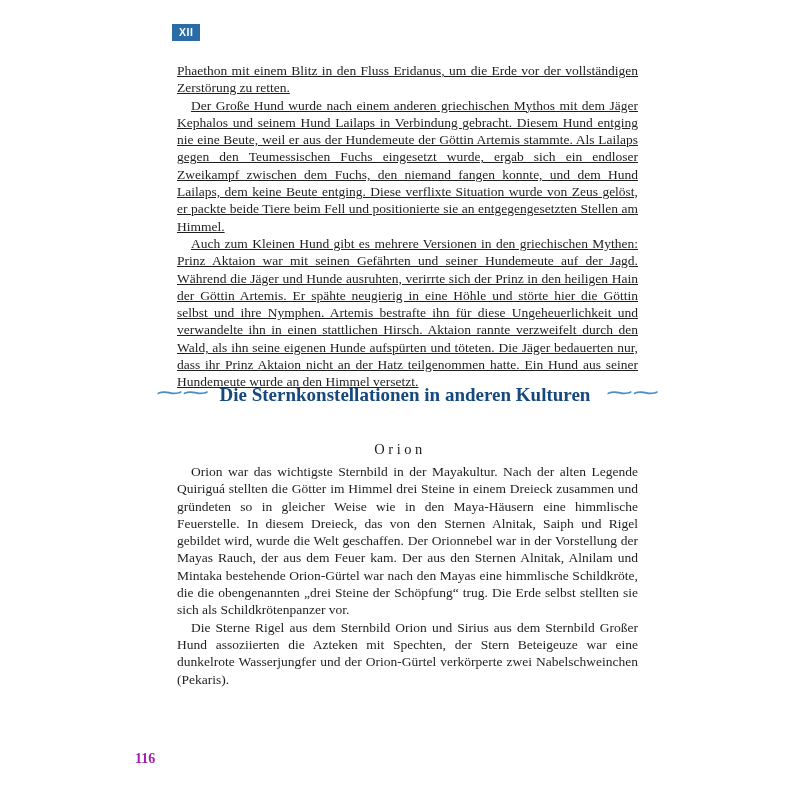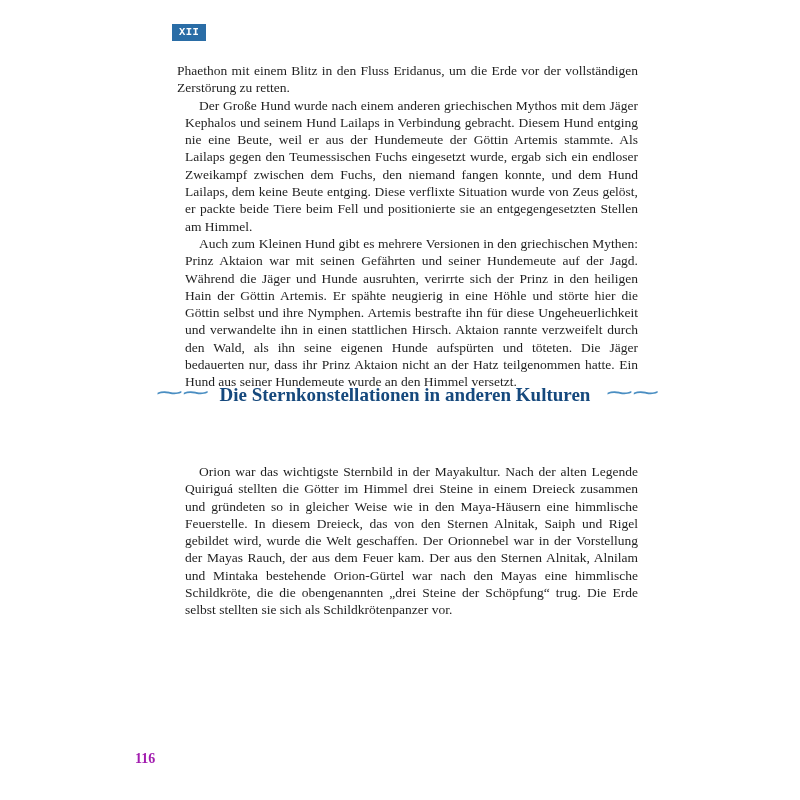--- a/index.html
+++ b/index.html
@@ -19,21 +19,21 @@
     font-family:"Liberation Serif", serif;
     color:var(--ink);
   }
   .running-head{
     position:absolute;
     left:172px;
     top:24px;
     display:flex;
     align-items:center;
     gap:9px;
-    font-family:Liberation Mono, monospace;
+    font-family:Liberation Sans, sans-serif;
   }
   .chapter-badge{
     background:var(--accent);
     color:#ffffff;
     font-size:10.5px;
     font-weight:bold;
     line-height:1;
     padding:3px 7px 3px 7px;
     letter-spacing:0.5px;
   }
@@ -41,30 +41,30 @@
     color:var(--accent);
     font-size:11px;
     font-weight:bold;
     letter-spacing:0.4px;
   }
   .text-block{
     position:absolute;
     left:177px;
     width:461px;
   }
-  .text-block-top{ top:62px; }
+  .text-block-top{ top:62px;text-decoration:underline; }
   .text-block-orion{ top:463px; }
   .para{
     font-size:13.5px;
     line-height:17.3px;
     text-align:justify;
     hyphens:auto;
     -webkit-hyphens:auto;
   }
-  .para.indent{ text-indent:14px;margin-left:8px; }
+  .para.indent{ text-indent:14px; }
   .section-heading{
     position:absolute;
     top:382px;
     left:0;
     width:800px;
     text-align:center;
     color:var(--navy);
     font-size:19px;
     font-weight:bold;
     white-space:nowrap;
@@ -111,20 +111,22 @@
   <div class="text-block text-block-top">
       <p class="para">Phaethon mit einem Blitz in den Fluss Eridanus, um die Erde vor der vollständigen Zerstörung zu retten.</p>
       <p class="para indent">Der Große Hund wurde nach einem anderen griechischen Mythos mit dem Jäger Kephalos und seinem Hund Lailaps in Verbindung gebracht. Diesem Hund entging nie eine Beute, weil er aus der Hundemeute der Göttin Artemis stammte. Als Lailaps gegen den Teumessischen Fuchs eingesetzt wurde, ergab sich ein endloser Zweikampf zwischen dem Fuchs, den niemand fangen konnte, und dem Hund Lailaps, dem keine Beute entging. Diese verflixte Situation wurde von Zeus gelöst, er packte beide Tiere beim Fell und positionierte sie an entgegengesetzten Stellen am Himmel.</p>
       <p class="para indent">Auch zum Kleinen Hund gibt es mehrere Versionen in den griechischen Mythen: Prinz Aktaion war mit seinen Gefährten und seiner Hundemeute auf der Jagd. Während die Jäger und Hunde ausruhten, verirrte sich der Prinz in den heiligen Hain der Göttin Artemis. Er spähte neugierig in eine Höhle und störte hier die Göttin selbst und ihre Nymphen. Artemis bestrafte ihn für diese Ungeheuerlichkeit und verwandelte ihn in einen stattlichen Hirsch. Aktaion rannte verzweifelt durch den Wald, als ihn seine eigenen Hunde aufspürten und töteten. Die Jäger bedauerten nur, dass ihr Prinz Aktaion nicht an der Hatz teilgenommen hatte. Ein Hund aus seiner Hundemeute wurde an den Himmel versetzt.</p>
     </div>
 
   <div class="section-heading">
     <span class="wave wave-left">∼∼</span><span>Die Sternkonstellationen in anderen Kulturen</span><span class="wave wave-right">∼∼</span>
   </div>
 
+  <div class="subheading">Orion</div>
 
   <div class="text-block text-block-orion">
       <p class="para indent">Orion war das wichtigste Sternbild in der Mayakultur. Nach der alten Legende Quiriguá stellten die Götter im Himmel drei Steine in einem Dreieck zusammen und gründeten so in gleicher Weise wie in den Maya-Häusern eine himmlische Feuerstelle. In diesem Dreieck, das von den Sternen Alnitak, Saiph und Rigel gebildet wird, wurde die Welt geschaffen. Der Orionnebel war in der Vorstellung der Mayas Rauch, der aus dem Feuer kam. Der aus den Sternen Alnitak, Alnilam und Mintaka bestehende Orion-Gürtel war nach den Mayas eine himmlische Schildkröte, die die obengenannten „drei Steine der Schöpfung“ trug. Die Erde selbst stellten sie sich als Schildkrötenpanzer vor.</p>
+      <p class="para indent">Die Sterne Rigel aus dem Sternbild Orion und Sirius aus dem Sternbild Großer Hund assoziierten die Azteken mit Spechten, der Stern Beteigeuze war eine dunkelrote Wasserjungfer und der Orion-Gürtel verkörperte zwei Nabelschweinchen (Pekaris).</p>
     </div>
 
   <div class="page-number">116</div>
 
 </div>
 
 </body></html>

